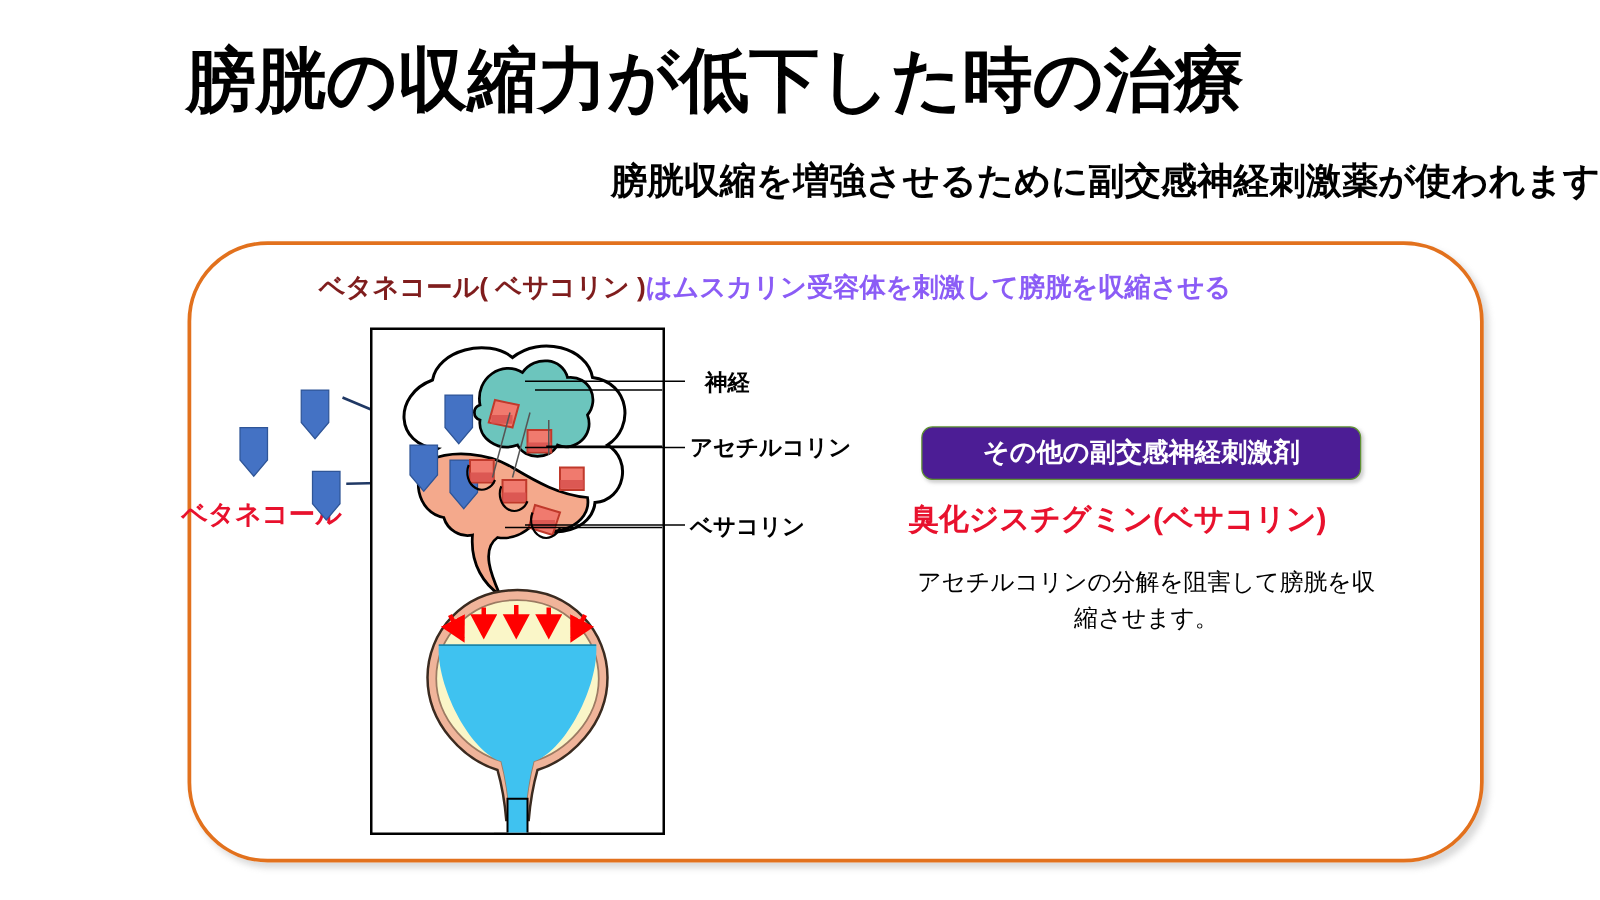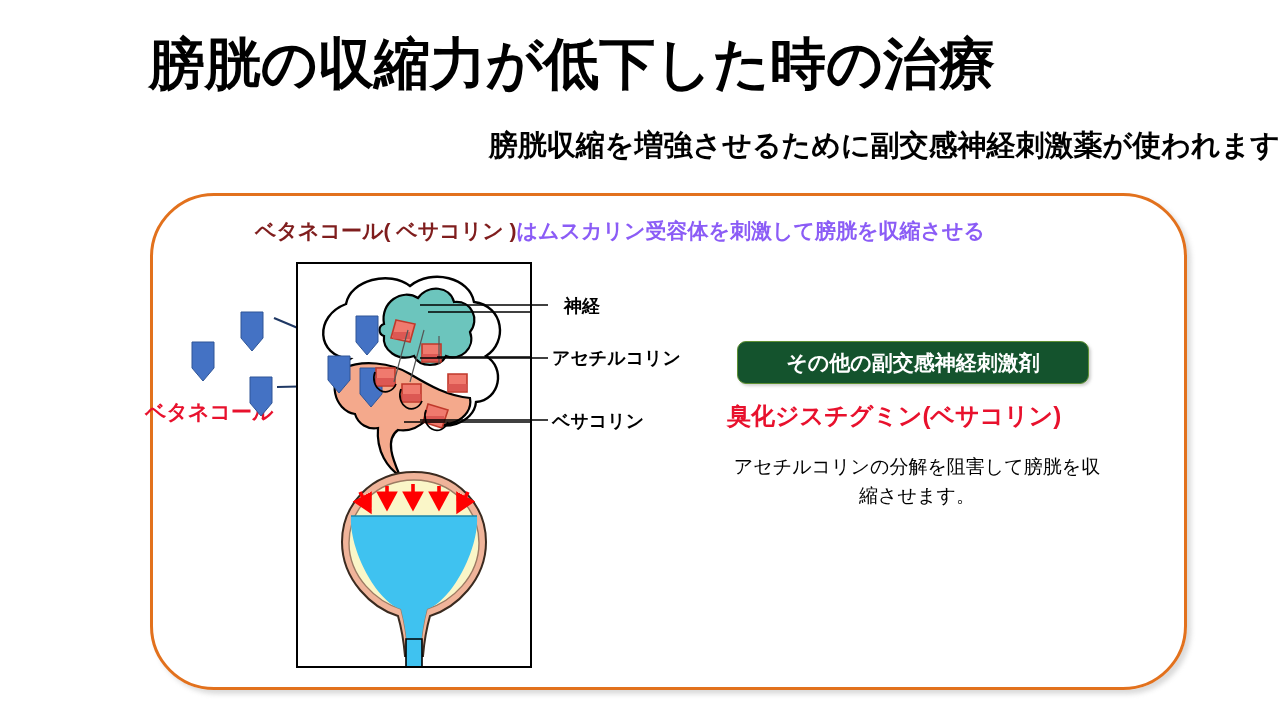--- a/index.html
+++ b/index.html
@@ -130,21 +130,21 @@
     pointer-events: none;
   }
 
   
   #green-pill {
     position: absolute;
     left: 737px;
     top: 341px;
     width: 352px;
     height: 43px;
-    background: #14532d;
+    background: #4c1d95;
     border: 1px solid #5E9033;
     border-radius: 9px;
     box-sizing: border-box;
     box-shadow: 2px 2px 3px rgba(120,120,120,0.35);
     display: flex;
     align-items: center;
     justify-content: center;
   }
   #green-pill-text {
     color: #ffffff;

